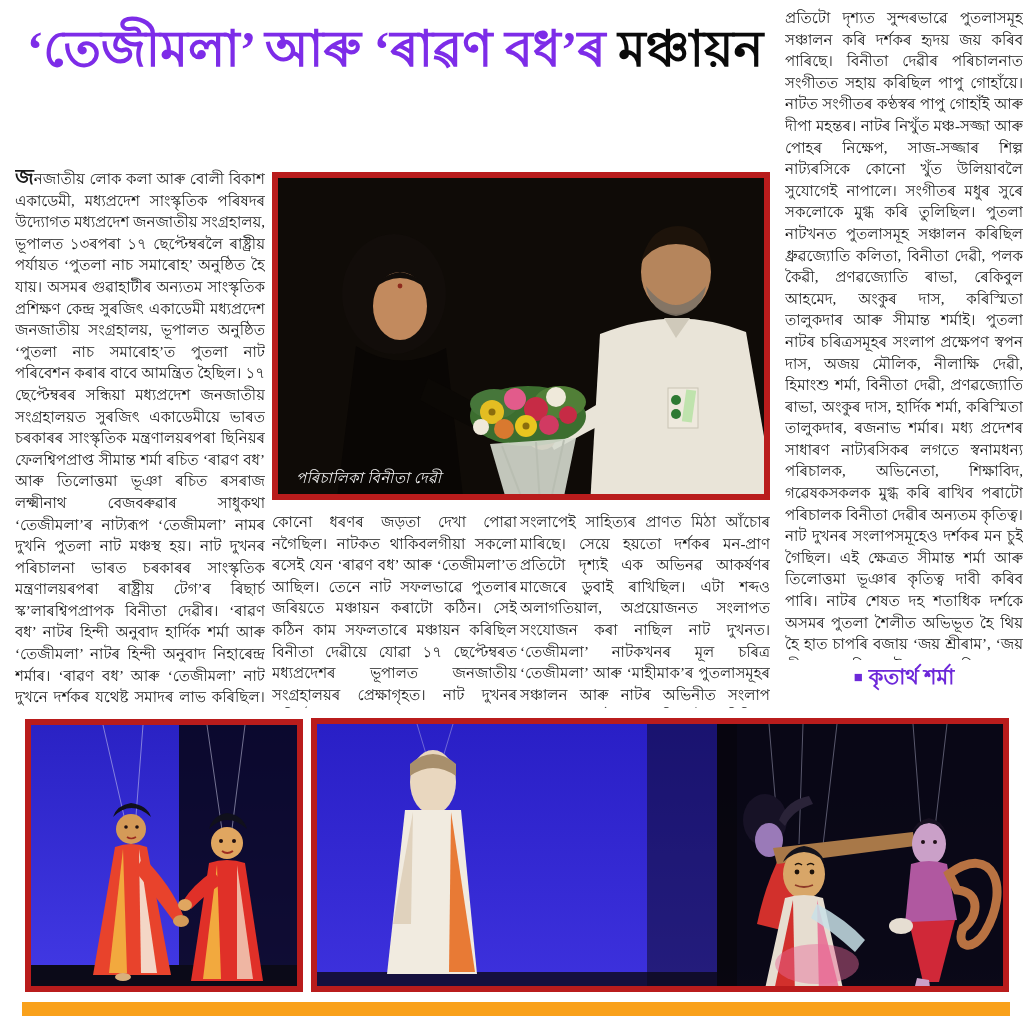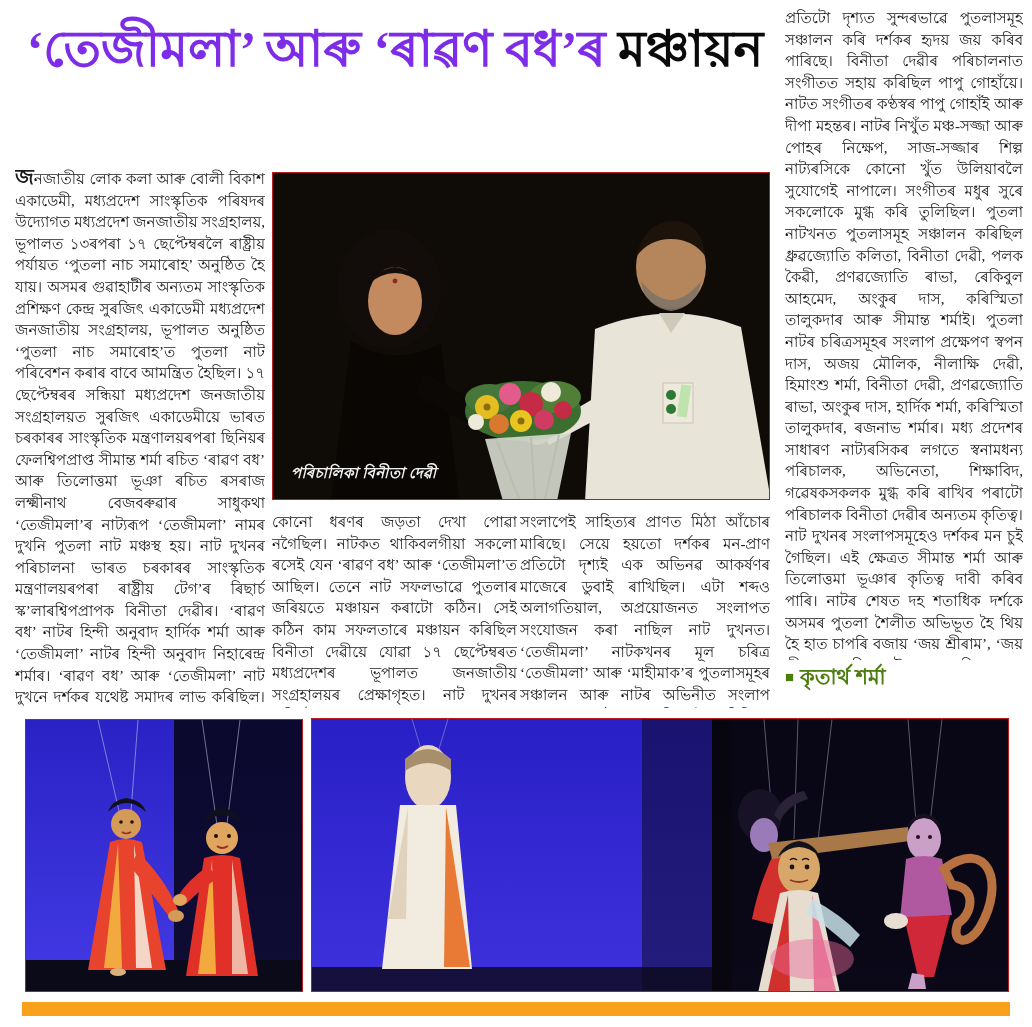--- a/index.html
+++ b/index.html
@@ -12,29 +12,29 @@
   .hl2 .accent{color:#7d2ce8;}
   
   .col{position:absolute;font-size:15px;line-height:21.6px;text-align:justify;
        overflow:hidden;color:#191919;}
   .col1{left:15px;top:167px;width:250px;height:541px;}
   .col2{left:272px;top:512px;width:245px;height:196px;}
   .col3{left:520px;top:512px;width:250px;height:196px;}
   .col4{left:785px;top:8px;width:238px;height:652px;}
   .dropcap{font-weight:700;font-size:21px;}
   
-  .photo{position:absolute;border:1px solid #b91c1c;box-sizing:border-box;overflow:hidden;font-weight:bold;}
+  .photo{position:absolute;border:6px solid #b91c1c;box-sizing:border-box;overflow:hidden;}
   .photo-main{left:272px;top:172px;width:498px;height:328px;background:#0d0a07;}
   .caption{position:absolute;left:18px;top:288px;color:#f2f2f2;font-style:italic;
            font-size:15px;letter-spacing:.3px;}
   .photo-bl{left:25px;top:719px;width:278px;height:273px;background:#2a22c4;}
   .photo-br{left:311px;top:718px;width:698px;height:274px;background:#070608;}
   
-  .byline{position:absolute;left:785px;top:661px;width:238px;text-align:left;
-          font-size:21px;font-weight:700;color:#4d7c0f;}
+  .byline{position:absolute;left:785px;top:661px;width:238px;text-align:center;
+          font-size:21px;font-weight:700;color:#6d28d9;}
   .byline .sq{font-size:15px;vertical-align:2px;margin-right:6px;}
   
   .bar{position:absolute;left:22px;top:1002px;width:988px;height:14px;}
   svg{display:block;}
 </style>
 </head>
 <body>
 
 <div class="page">
 

